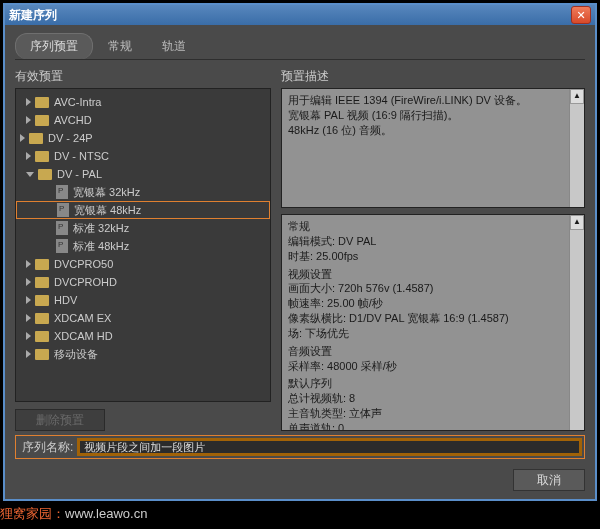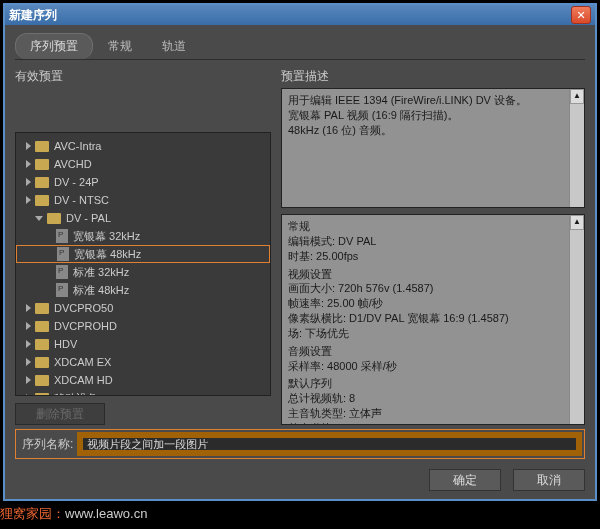--- a/index.html
+++ b/index.html
@@ -10,37 +10,37 @@
   .close-btn { width: 20px; height: 18px; background: linear-gradient(#f07b5a, #d84a2a); border: 1px solid #a03020; display: flex; align-items: center; justify-content: center; color: #fff; font-size: 11px; cursor: pointer; border-radius: 3px; }
   .window-body { padding: 8px 10px; background: #4a4a4a; height: calc(100% - 20px); display: flex; flex-direction: column; }
   .tabs { display: flex; border-bottom: 1px solid #2e2e2e; }
   .tab { padding: 4px 14px; font-size: 12px; color: #bbb; cursor: pointer; border: 1px solid transparent; border-bottom: none; }
   .tab.active { background: #5a5a5a; border-color: #6f6f6f; color: #ddd; border-radius: 12px; }
   .main-area { display: flex; flex: 1; gap: 10px; padding-top: 8px; min-height: 0; }
   .column { display: flex; flex-direction: column; min-height: 0; }
   .left-col { width: 256px; }
   .right-col { flex: 1; }
   .section-label { color: #ccc; font-size: 12px; margin-bottom: 3px; }
-  .tree-box { flex: 1; background: #3a3a3a; border: 1px solid #222; overflow: auto; padding: 4px 0; margin-top: 44px; }
+  .tree-box { flex: 1; background: #3a3a3a; border: 1px solid #222; overflow: auto; padding: 4px 0; }
   .tree-item { display: flex; align-items: center; height: 18px; font-size: 11px; color: #ccc; cursor: pointer; white-space: nowrap; }
   .tree-item.selected { border: 1px solid #e08030; }
   .folder-icon { width: 14px; height: 11px; background: #c8a850; margin-right: 5px; border-radius: 1px; }
   .preset-icon { width: 12px; height: 14px; background: #888; margin-right: 5px; position: relative; }
   .preset-icon::after { content: "P"; position: absolute; top: 1px; left: 2px; font-size: 8px; color: #333; }
   .arrow { width: 0; height: 0; margin: 0 4px; }
   .arrow.right { border-top: 4px solid transparent; border-bottom: 4px solid transparent; border-left: 5px solid #aaa; }
   .arrow.down { border-left: 4px solid transparent; border-right: 4px solid transparent; border-top: 5px solid #aaa; }
   .desc-box { height: 120px; background: #929292; border: 1px solid #222; color: #1a1a1a; font-size: 11px; padding: 4px 6px; line-height: 1.35; position: relative; }
   .detail-box { flex: 1; background: #929292; border: 1px solid #222; color: #1a1a1a; font-size: 11px; padding: 4px 6px; margin-top: 6px; line-height: 1.35; position: relative; overflow: hidden; }
   .scrollbar-v { position: absolute; right: 0; top: 0; bottom: 0; width: 15px; background: #c8c8c8; border-left: 1px solid #888; }
   .sb-btn { height: 15px; background: #ddd; border: 1px solid #999; display: flex; align-items: center; justify-content: center; font-size: 8px; }
   .delete-btn { margin-top: 7px; width: 90px; height: 22px; background: #3e3e3e; border: 1px solid #2a2a2a; color: #6a6a6a; font-size: 12px; cursor: pointer; }
   .name-row { display: flex; align-items: center; margin-top: 4px; border: 1px solid #e08030; padding: 2px; }
   .name-label { color: #ccc; font-size: 12px; padding: 0 4px; }
-  .name-input { flex: 1; height: 24px; background: #2b2b2b; border: 6px solid #a16207; color: #ddd; font-size: 11px; padding: 0 4px; }
+  .name-input { flex: 1; height: 18px; background: #2b2b2b; border: 3px solid #a16207; color: #ddd; font-size: 11px; padding: 0 4px; }
   .bottom-buttons { display: flex; justify-content: flex-end; gap: 12px; margin-top: 10px; }
   .dlg-btn { width: 72px; height: 22px; background: #5a5a5a; border: 1px solid #333; color: #ddd; font-size: 12px; cursor: pointer; }
   .footer { position: absolute; bottom: 6px; left: 0; font-size: 13px; }
   .footer-a { color: #e63; }
   .footer-b { color: #ccc; }
   .para { margin-bottom: 3px; }
 </style>
 </head>
 <body>
 
@@ -63,31 +63,31 @@
           <div class="tree-item" style="padding-left:6px">
               <span class="arrow right"></span>
               <span class="folder-icon"></span>
               <span>AVC-Intra</span>
             </div>
           <div class="tree-item" style="padding-left:6px">
               <span class="arrow right"></span>
               <span class="folder-icon"></span>
               <span>AVCHD</span>
             </div>
-          <div class="tree-item" style="padding-left:6px">
+          <div class="tree-item" style="padding-left:0">
               <span class="arrow right"></span>
               <span class="folder-icon"></span>
               <span>DV - 24P</span>
             </div>
           <div class="tree-item" style="padding-left:6px">
               <span class="arrow right"></span>
               <span class="folder-icon"></span>
               <span>DV - NTSC</span>
             </div>
-          <div class="tree-item" style="padding-left:15px">
+          <div class="tree-item" style="padding-left:6px">
               <span class="arrow down"></span>
               <span class="folder-icon"></span>
               <span>DV - PAL</span>
             </div>
           <div class="tree-item" style="padding-left:40px">
               <span class="preset-icon"></span>
               <span>宽银幕 32kHz</span>
             </div>
           <div class="tree-item selected" style="padding-left:40px">
               <span class="preset-icon"></span>
@@ -174,21 +174,20 @@
         </div>
       </div>
     </div>
 
     <div class="name-row">
       <span class="name-label">序列名称:</span>
       <input class="name-input" value="视频片段之间加一段图片" style="">
     </div>
 
     <div class="bottom-buttons">
-      <button class="dlg-btn">确定</button>
       <button class="dlg-btn">取消</button>
     </div>
   </div>
 </div>
 
 <div class="footer">
   <span class="footer-a">狸窝家园：</span><span class="footer-b">www.leawo.cn</span>
 </div>
 
 </body></html>

